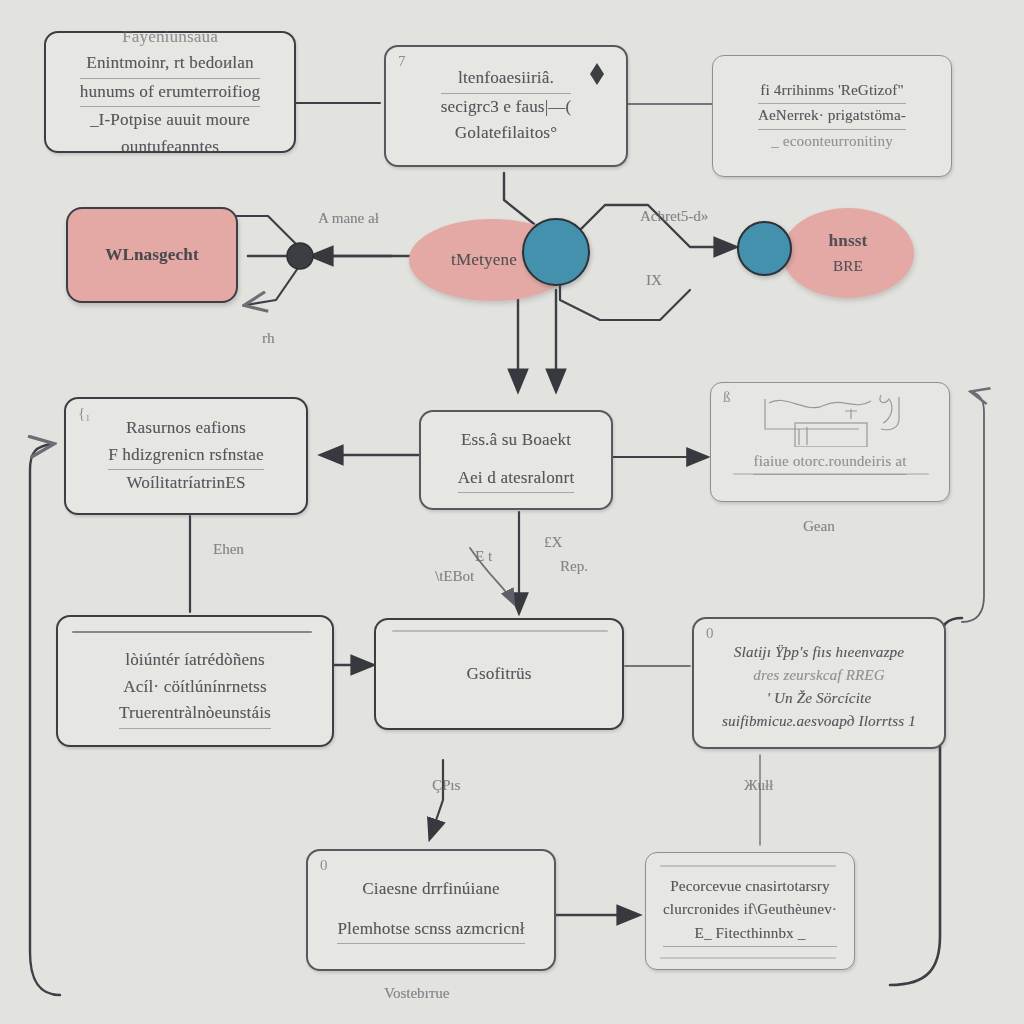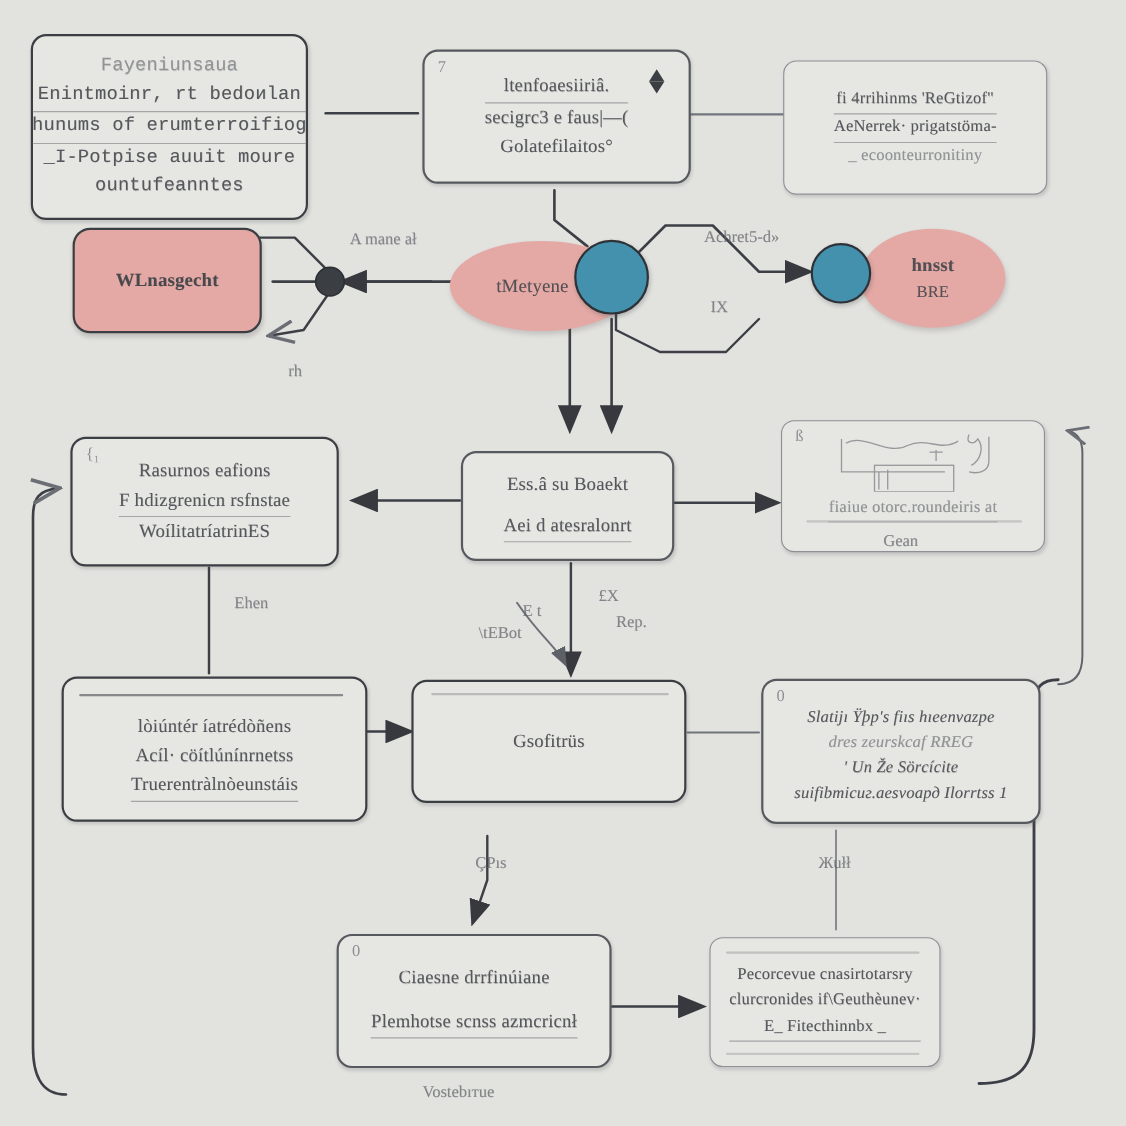--- a/index.html
+++ b/index.html
@@ -196,21 +196,21 @@
 
       <path d="M60,995 C36,995 30,975 30,952 L30,470 C30,452 36,446 52,444" stroke-width="2.4" marker-end="url(#ah-thin)"></path>
 
       <path d="M890,985 C928,985 940,968 940,936 L940,642 C940,624 948,618 962,618" stroke-width="2.6"></path>
       <path d="M962,622 C978,622 984,612 984,596 L984,412 C984,400 980,394 972,392" stroke-width="1.8" stroke="#5f636a" marker-end="url(#ah-thin)"></path>
     </g>
 
     <circle cx="300" cy="256" r="13" fill="#3a3d42" stroke="#2b2e33" stroke-width="1.5"></circle>
   </svg>
 
-  <div class="node box" style="left:28px; top:31px; width:252px; height:169px;font-family:Liberation Mono, monospace;">
+  <div class="node box" style="left:44px; top:31px; width:252px; height:122px;">
     <div class="node-text-wrap">
       <span class="node-line faint">Fayeniunsaua</span>
       <span class="node-line underlined">Enintmoinr, rt bedoиlan</span>
       <span class="node-line underlined">hunums of  erumterroifiog</span>
       <span class="node-line">_I-Potpise auuit moure</span>
       <span class="node-line">ountufeanntes</span>
     </div>
   </div>
 
   <div class="node box medium" style="left:384px; top:45px; width:244px; height:122px;">
@@ -329,18 +329,18 @@
 
   <span class="edge-label" style="left:318px; top:210px;">A  mane  ał</span>
   <span class="edge-label" style="left:262px; top:330px;">rh</span>
   <span class="edge-label" style="left:640px; top:208px;">Achret5-d»</span>
   <span class="edge-label" style="left:646px; top:272px;">IX</span>
   <span class="edge-label" style="left:213px; top:541px;">Ehen</span>
   <span class="edge-label" style="left:475px; top:548px;">E&nbsp;t</span>
   <span class="edge-label" style="left:435px; top:568px;">\tEBot</span>
   <span class="edge-label" style="left:544px; top:534px;">£X</span>
   <span class="edge-label" style="left:560px; top:558px;">Rep.</span>
-  <span class="edge-label" style="left:803px; top:484px;">Gean</span>
+  <span class="edge-label" style="left:803px; top:518px;">Gean</span>
   <span class="edge-label" style="left:432px; top:777px;">ÇPıs</span>
   <span class="edge-label" style="left:744px; top:777px;">Жułł</span>
   <span class="edge-label" style="left:384px; top:985px;">Vostebıтuе</span>
 
 </div>
 
 </body></html>

